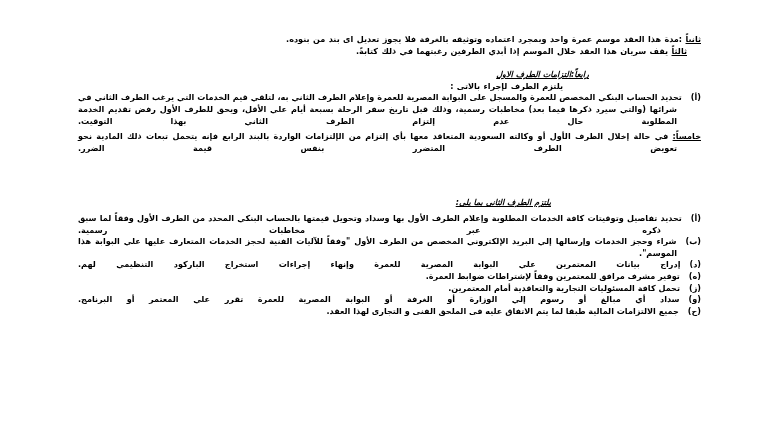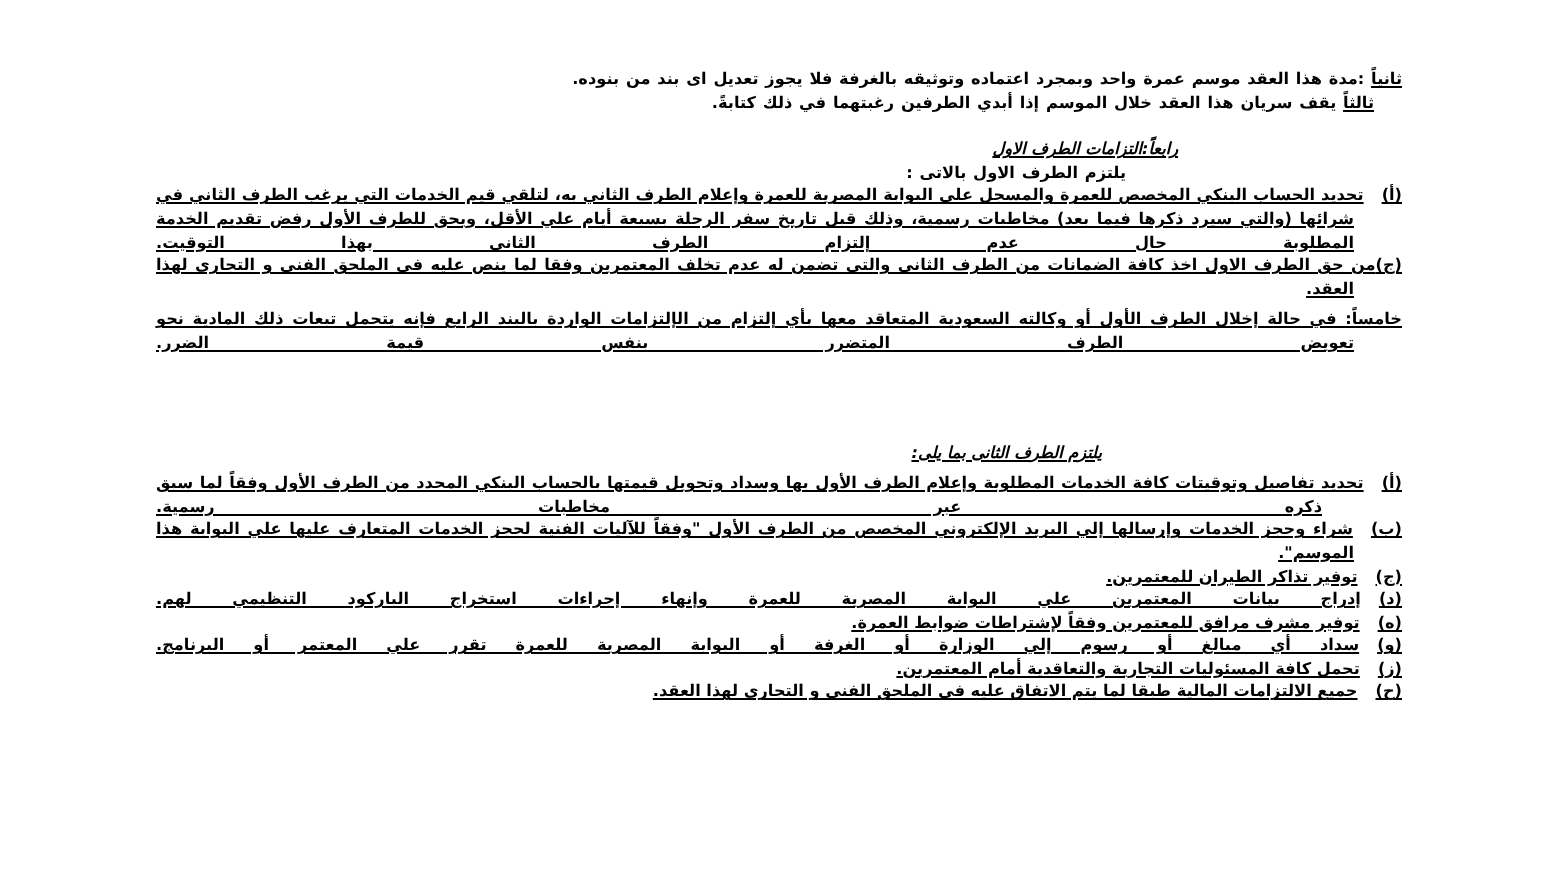--- a/index.html
+++ b/index.html
@@ -71,21 +71,20 @@
   .item {
     font-size: 8.1px;
     line-height: 11.6px;
     font-weight: bold;
     margin: 0;
     direction: rtl;
     text-align: justify;
     text-align-last: right;
     padding-right: 24px;
     text-indent: -24px;
-    text-decoration: underline;
   }
   .item-narrow {
     padding-right: 40px;
     text-indent: -40px;
   }
   .marker { display: inline; }
   .mk-gap { display: inline-block; width: 9px; }
 
   .justify-full { text-align: justify; text-align-last: justify; }
   .line-plain { text-align: right; text-align-last: right; }
@@ -98,50 +97,48 @@
 <div class="page">
   <div class="doc-body">
 
     <p class="line line-plain"><span class="clause-lead">ثانياً</span><span> :مدة هذا العقد موسم عمرة واحد وبمجرد اعتماده وتوثيقه بالغرفة فلا يجوز تعديل اى بند من بنوده.</span></p>
 
     <p class="line line-plain pad-r-14"><span class="clause-lead">ثالثاً</span><span> يقف سريان هذا العقد خلال الموسم إذا أبدي الطرفين رغبتهما في ذلك كتابةً.</span></p>
 
     <div class="spacer-lg"></div>
 
     <p class="section-head indent-head-1">رابعاً:التزامات الطرف الاول</p>
-    <p class="line line-plain indent-head-2">يلتزم الطرف الاول بالاتى :</p>
+    <p class="line line-plain indent-head-2">يلتزم الطرف لإجراء بالاتى :</p>
 
     <p class="item justify-full"><span class="marker">(أ)</span><span class="mk-gap"></span><span>تحديد الحساب البنكي المخصص للعمرة والمسجل على البوابة المصرية للعمرة وإعلام الطرف الثاني به، لتلقي قيم الخدمات التي يرغب الطرف الثاني في شرائها (والتي سيرد ذكرها فيما بعد) مخاطبات رسمية، وذلك قبل تاريخ سفر الرحلة بسبعة أيام علي الأقل، ويحق للطرف الأول رفض تقديم الخدمة المطلوبة حال عدم إلتزام الطرف الثاني بهذا التوقيت.</span></p>
 
 
-    <p class="item"><span class="marker">(ج)</span><span>من حق الطرف الاول اخذ كافة الضمانات من الطرف الثانى والتى تضمن له عدم تخلف المعتمرين وفقا لما ينص عليه فى الملحق الفنى و التجارى لهذا العقد.</span></p>
 
     <div class="spacer-sm"></div>
 
     <p class="para item justify-full"><span class="clause-lead">خامساً:</span><span> في حالة إخلال الطرف الأول أو وكالته السعودية المتعاقد معها بأي إلتزام من الإلتزامات الواردة بالبند الرابع فإنه يتحمل تبعات ذلك المادية نحو تعويض الطرف المتضرر بنفس قيمة الضرر.</span></p>
 
     <div class="spacer-md"></div>
 
 
     <div class="spacer-sm"></div>
 
     <p class="section-head indent-head-4">يلتزم الطرف الثانى بما يلى:</p>
 
     <div class="spacer-sm"></div>
 
     <p class="item item-narrow justify-full"><span class="marker">(أ)</span><span class="mk-gap"></span><span>تحديد تفاصيل وتوقيتات كافة الخدمات المطلوبة وإعلام الطرف الأول بها وسداد وتحويل قيمتها بالحساب البنكي المحدد من الطرف الأول وفقاً لما سبق ذكره عبر مخاطبات رسمية.</span></p>
 
     <p class="item justify-full"><span class="marker">(ب)</span><span class="mk-gap"></span><span>شراء وحجز الخدمات وإرسالها إلي البريد الإلكتروني المخصص من الطرف الأول "وفقاً للآليات الفنية لحجز الخدمات المتعارف عليها علي البوابة هذا الموسم".</span></p>
 
-    <p class="item item-narrow"><span class="marker">(ج)</span><span class="mk-gap"></span><span>توفير تذاكر الطيران للمعتمرين.</span></p>
 
     <p class="item item-narrow justify-full"><span class="marker">(د)</span><span class="mk-gap"></span><span>إدراج بيانات المعتمرين علي البوابة المصرية للعمرة وإنهاء إجراءات استخراج الباركود التنظيمي لهم.</span></p>
 
     <p class="item item-narrow"><span class="marker">(ه)</span><span class="mk-gap"></span><span>توفير مشرف مرافق للمعتمرين وفقاً لإشتراطات ضوابط العمرة.</span></p>
 
+    <p class="item item-narrow"><span class="marker">(ز)</span><span class="mk-gap"></span><span>تحمل كافة المسئوليات التجارية والتعاقدية أمام المعتمرين.</span></p>
+
     <p class="item item-narrow justify-full"><span class="marker">(و)</span><span class="mk-gap"></span><span>سداد أي مبالغ أو رسوم إلي الوزارة أو الغرفة أو البوابة المصرية للعمرة تقرر علي المعتمر أو البرنامج.</span></p>
-
-    <p class="item item-narrow"><span class="marker">(ز)</span><span class="mk-gap"></span><span>تحمل كافة المسئوليات التجارية والتعاقدية أمام المعتمرين.</span></p>
 
     <p class="item item-narrow"><span class="marker">(ح)</span><span class="mk-gap"></span><span>جميع الالتزامات المالية طبقا لما يتم الاتفاق عليه فى الملحق الفنى و التجارى لهذا العقد.</span></p>
 
   </div>
 </div>
 
 </body></html>

